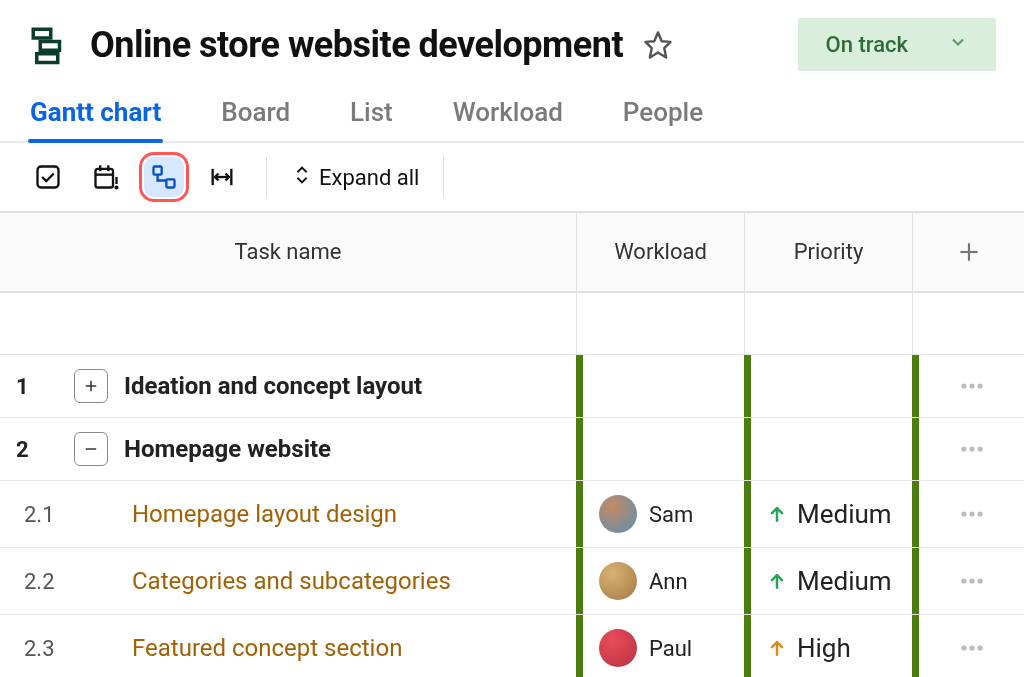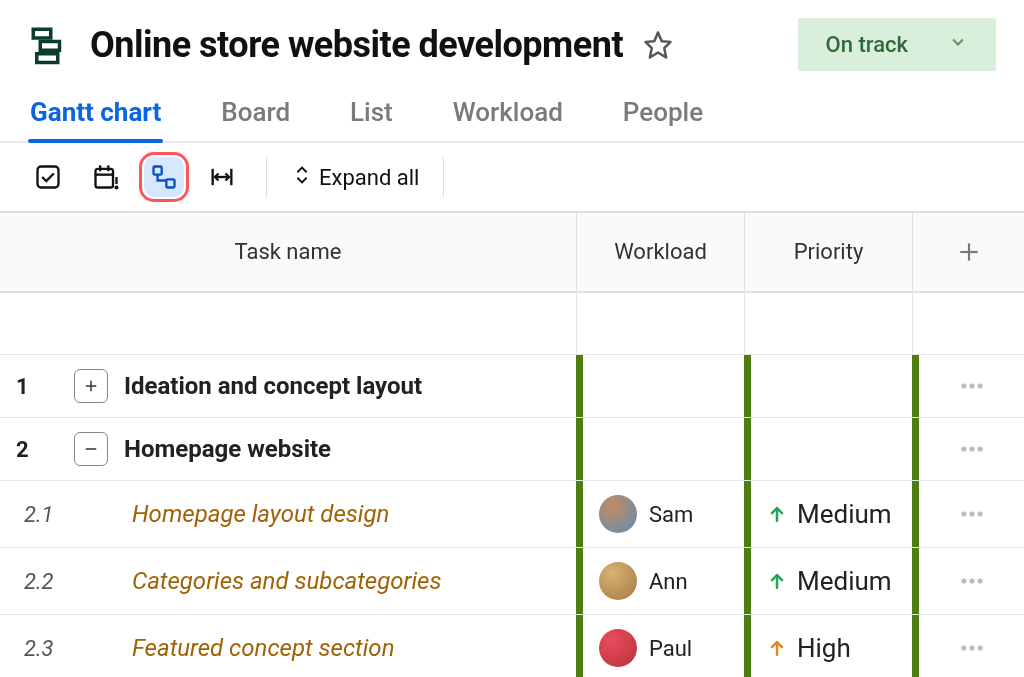--- a/index.html
+++ b/index.html
@@ -174,21 +174,21 @@
     height: 1px;
     flex-shrink:0;
   }
   .task-name {
     font-size: 24px;
     color:#222;
   }
   .task-name.parent { font-weight:700; }
   .child .task-name-cell .row-index { color:#555; font-weight:400; }
   .child .task-name { color:#a16207; font-weight:400; }
-  .child .task-name-cell { padding-left: 24px; font-style: italic; }
+  .child .task-name-cell { padding-left: 24px; }
 
   .avatar {
     width:38px; height:38px; border-radius:50%;
     margin-right:12px;
     flex-shrink:0;
   }
   .assignee { font-size:22px; color:#222; }
 
   .prio-arrow { margin-right:10px; display:flex; }
   .prio-text { font-size:26px; color:#222; }

